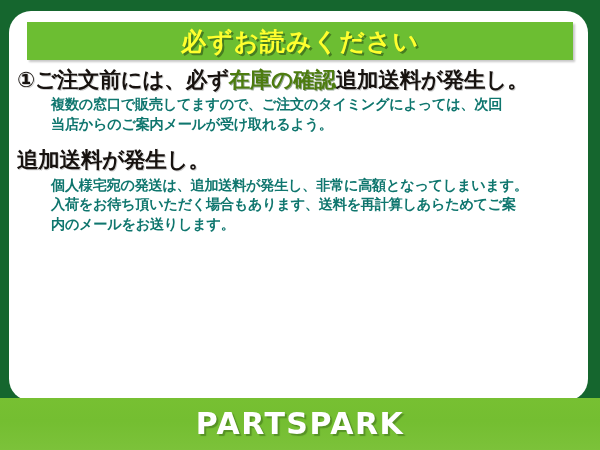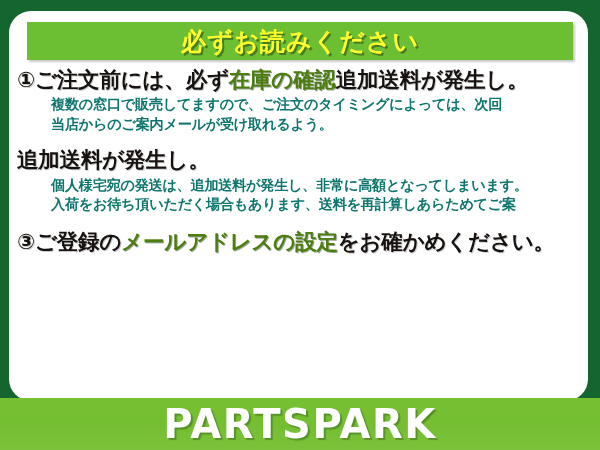--- a/index.html
+++ b/index.html
@@ -100,21 +100,21 @@
     top: 398px;
     width: 600px;
     height: 52px;
     background: linear-gradient(to bottom, #77c032 0%, #74be31 45%, #7cc23a 100%);
     display: flex;
     align-items: center;
     justify-content: center;
   }
   .brand-text {
     color: #ffffff;
-    font-size: 40px;
+    font-size: 30px;
     font-weight: bold;
     letter-spacing: 1.5px;
     line-height: 1;
     text-shadow: 2px 2px 1px rgba(60,110,25,0.55);
   }
 </style>
 </head>
 <body>
 
 <div id="notice-root">
@@ -133,25 +133,25 @@
           <div>複数の窓口で販売してますので、ご注文のタイミングによっては、次回</div>
           <div>当店からのご案内メールが受け取れるよう。</div>
         </div>
       </div>
 
       <div class="item" id="item-2">
         <div class="item-heading"><span>追加送料が発生し。</span></div>
         <div class="item-sub">
           <div>個人様宅宛の発送は、追加送料が発生し、非常に高額となってしまいます。</div>
           <div>入荷をお待ち頂いただく場合もあります、送料を再計算しあらためてご案</div>
+          <div>内のメールをお送りします。</div>
         </div>
       </div>
 
       <div class="item" id="item-3">
-        <div class="item-heading"><span>③</span><span>ご登録の</span><span class="hl">メールアドレスの設定</span><span>をお確かめください。</span></div>
       </div>
 
     </div>
   </div>
 
   <div class="footer-band">
     <div class="brand-text">PARTSPARK</div>
   </div>
 
 </div>

